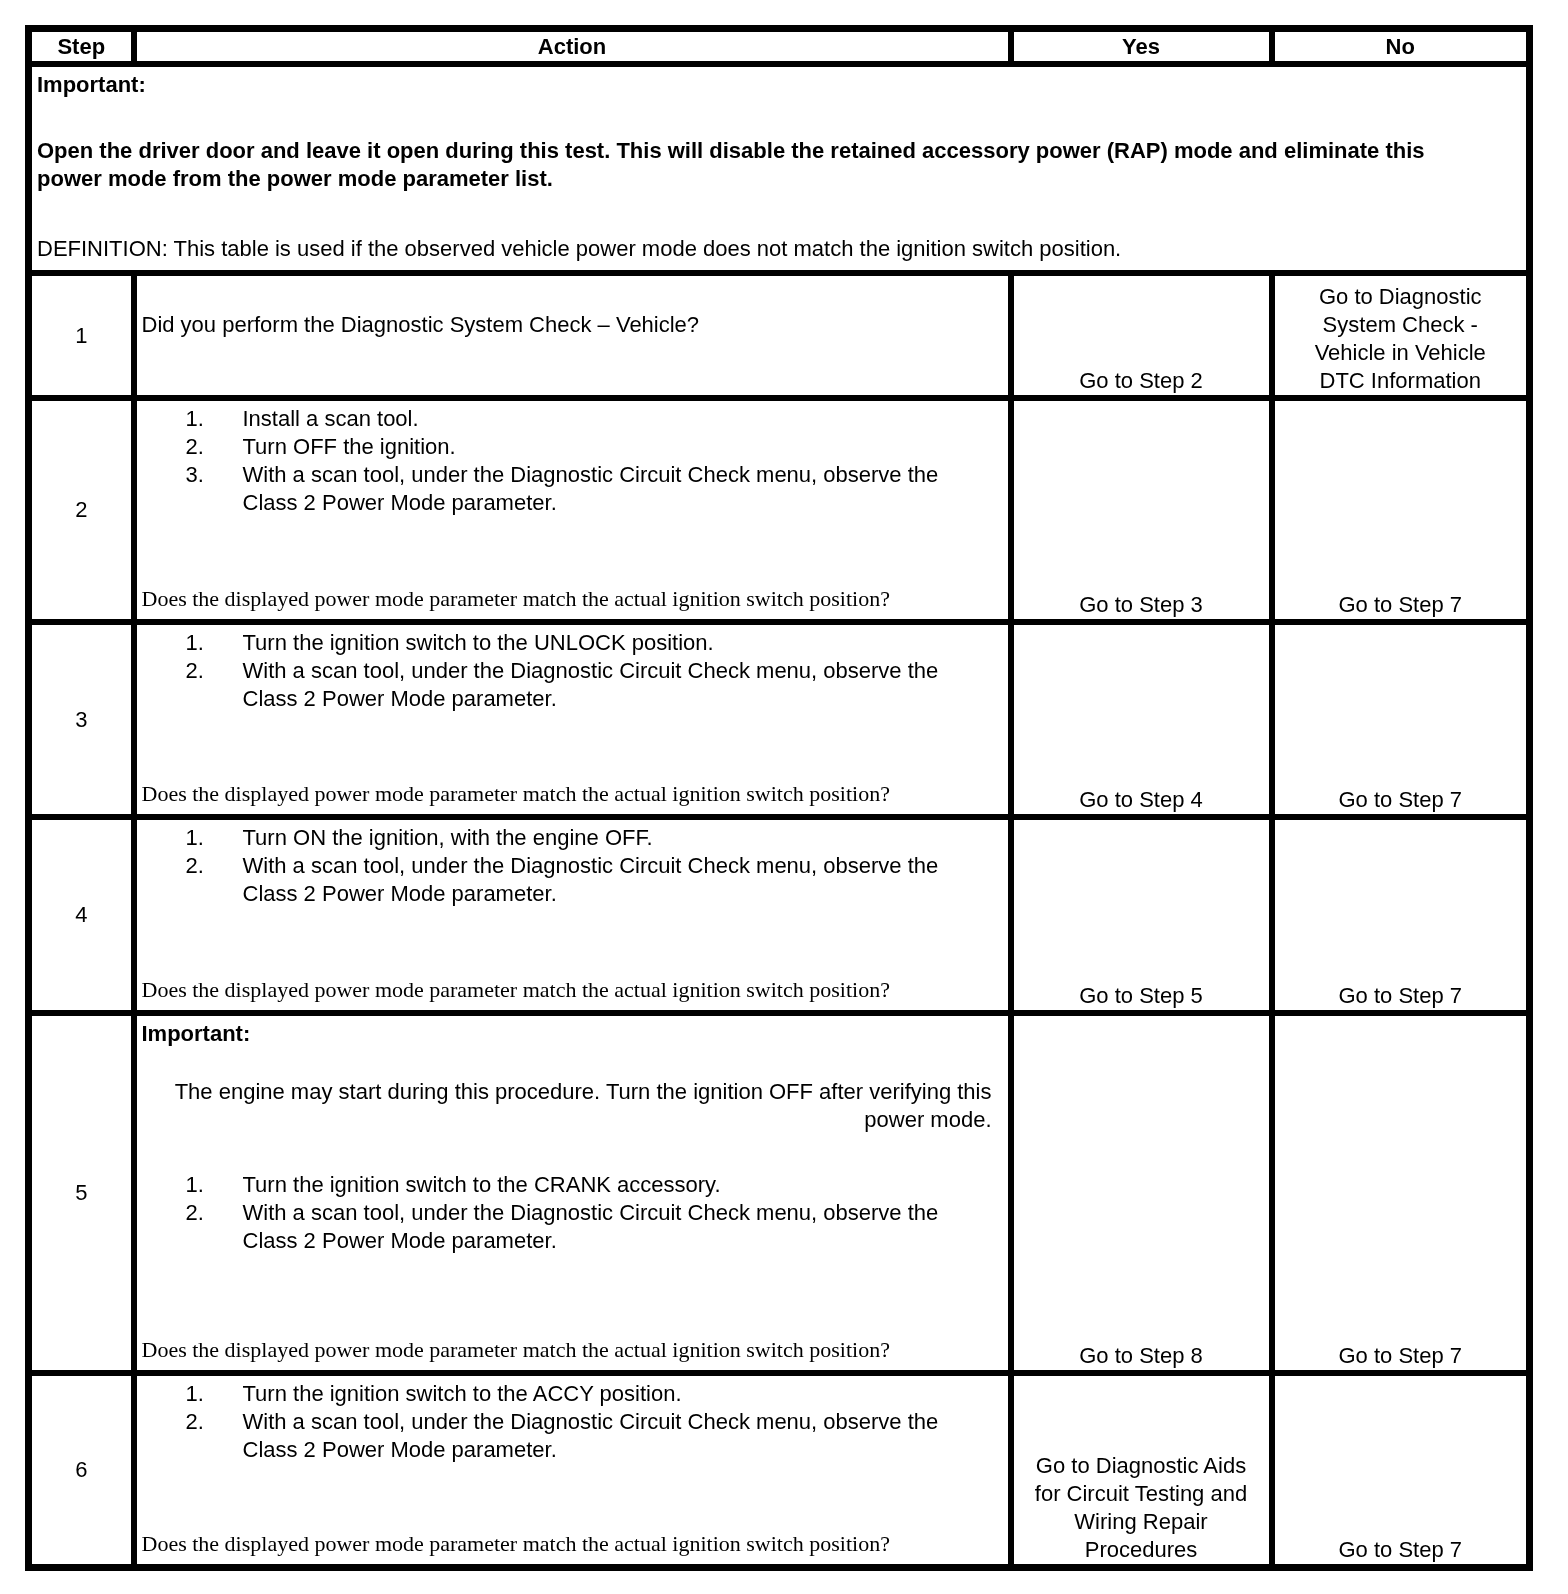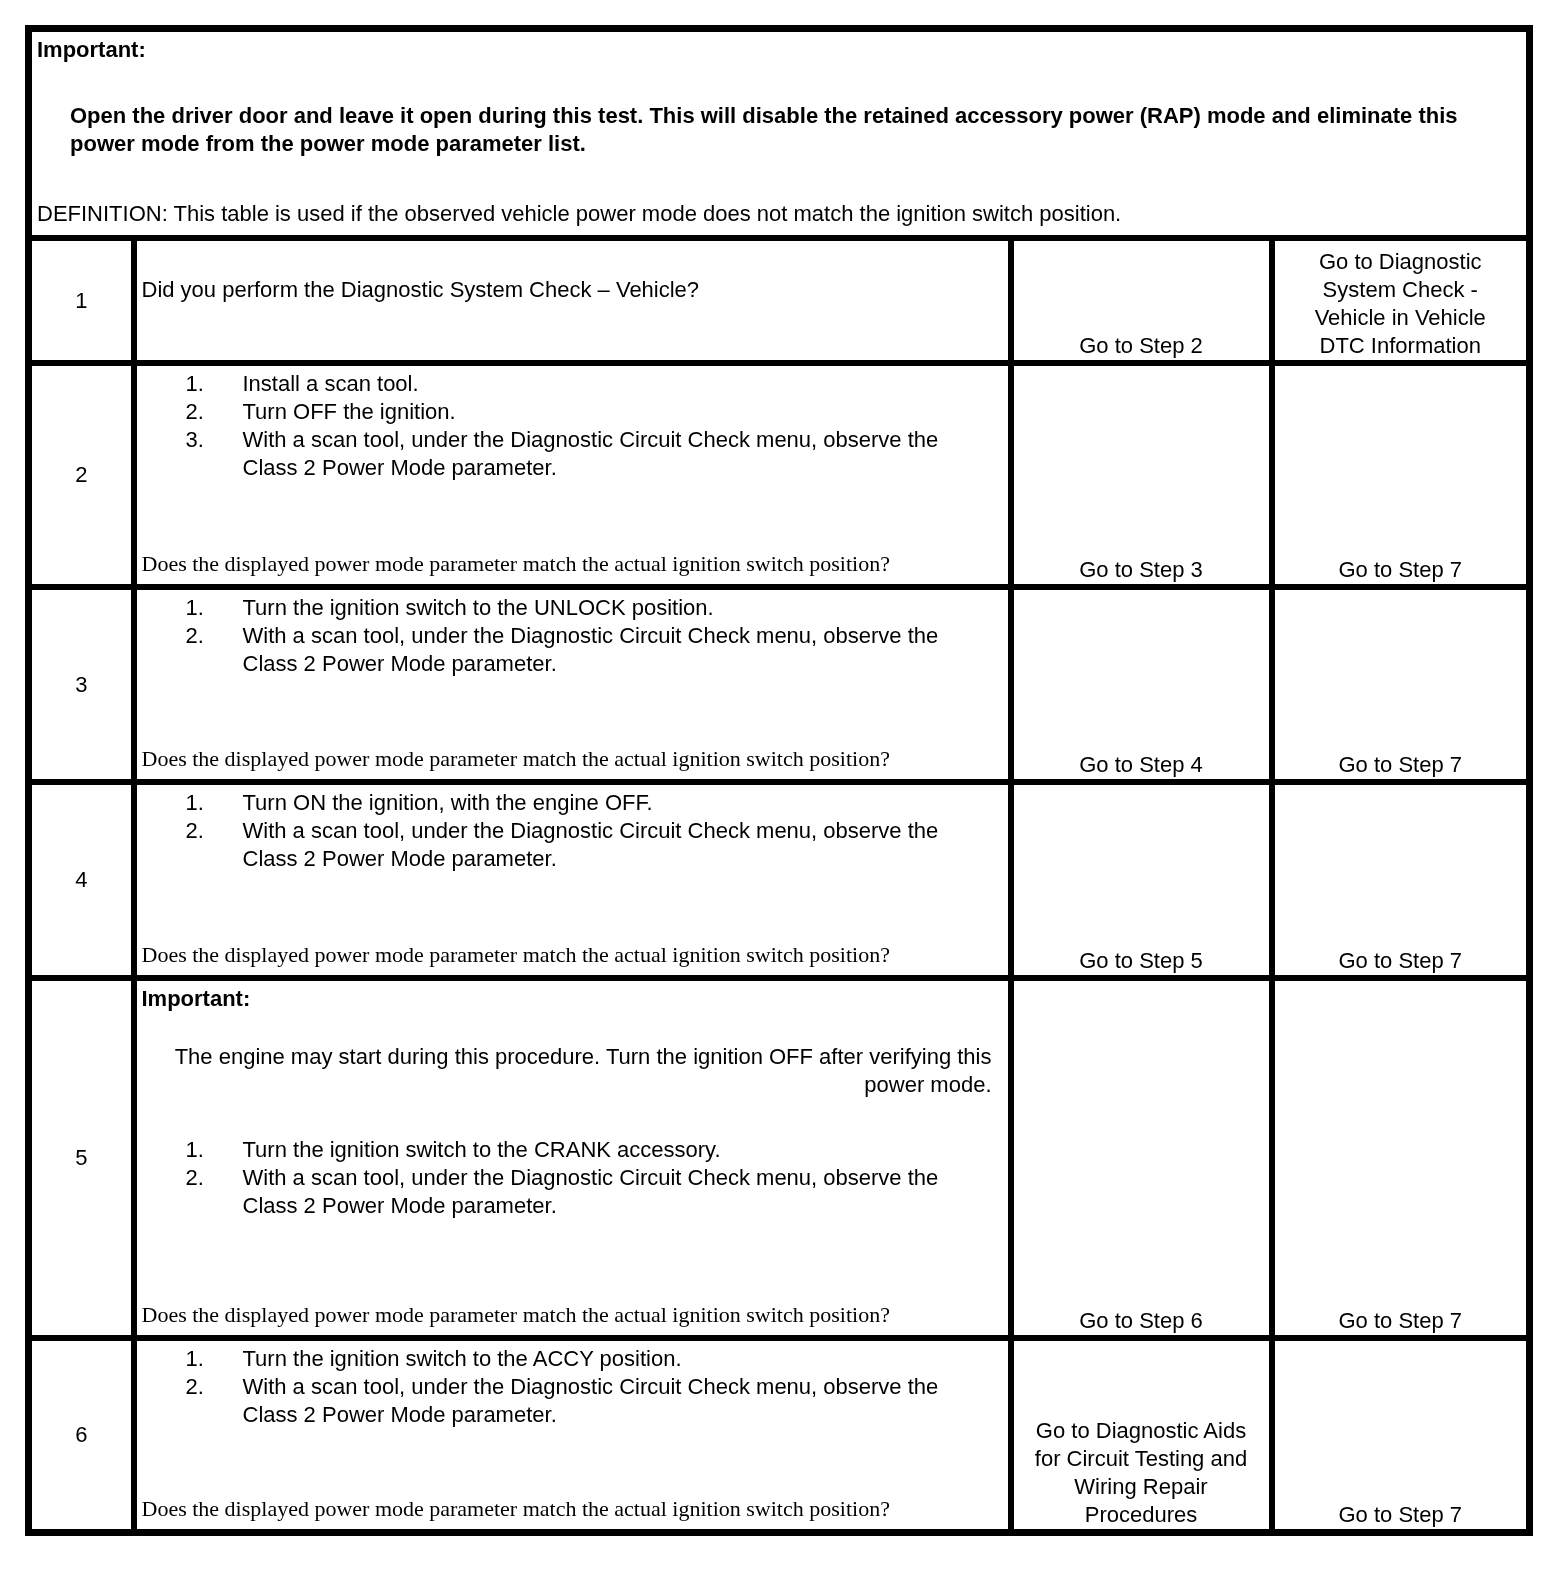--- a/index.html
+++ b/index.html
@@ -60,21 +60,21 @@
     padding: 4px 16px 6px 5px;
   }
   .introbox  { height: 203px; }
   .box1 { height: 99px; justify-content: center; }
   .box2 { height: 218px; }
   .box3 { height: 189px; }
   .box4 { height: 190px; }
   .box5 { height: 354px; }
   .box6 { height: 188px; }
   .bold { font-weight: bold; }
-  .intro-para { max-width: 1400px; font-weight: bold; margin-left: 33px; }
+  .intro-para { max-width: 1400px; font-weight: bold; }
   .imp-para5 { max-width: 850px; font-weight: normal; text-align: right; }
   .spacer38 { height: 38px; flex: none; }
   .spacer42 { height: 42px; flex: none; }
   .spacer30 { height: 30px; flex: none; }
   .spacer37 { height: 37px; flex: none; }
   .numlist { flex: none; }
   .li { display: flex; }
   .li .n {
     flex: none;
     margin-left: 44px;
@@ -97,20 +97,26 @@
 <div class="table-wrap">
   <table class="diag">
     <colgroup>
       <col style="width:105px">
       <col style="width:877px">
       <col style="width:261px">
       <col style="width:258px">
     </colgroup>
 
     <tbody>
+        <tr>
+      <th class="hdr">Step</th>
+      <th class="hdr">Action</th>
+      <th class="hdr">Yes</th>
+      <th class="hdr">No</th>
+    </tr>
 
     <tr>
       <td colspan="4" class="actioncell">
         <div class="cellbox introbox">
           <div class="bold">Important:</div>
           <div class="spacer38"></div>
           <div class="intro-para">Open the driver door and leave it open during this test. This will disable the retained accessory power (RAP) mode and eliminate this power mode from the power mode parameter list.</div>
           <div class="spacer42"></div>
           <div>DEFINITION: This table is used if the observed vehicle power mode does not match the ignition switch position.</div>
         </div>
@@ -226,21 +232,21 @@
             </div>
             <div class="li">
               <span class="n">2.</span>
               <span class="t">With a scan tool, under the Diagnostic Circuit Check menu, observe the Class 2 Power Mode parameter.</span>
             </div>
           </div>
           <div class="question">Does the displayed power mode parameter match the actual ignition switch position?</div>
         </div>
       </td>
       <td class="anscell">
-        <span class="answrap">Go to Step 6</span>
+        <span class="answrap">Go to Step 8</span>
       </td>
       <td class="anscell">
         <span class="answrap">Go to Step 7</span>
       </td>
     </tr>
 
     <tr>
       <td class="stepcell" style="height:188px">6</td>
       <td class="actioncell">
         <div class="cellbox box6">

